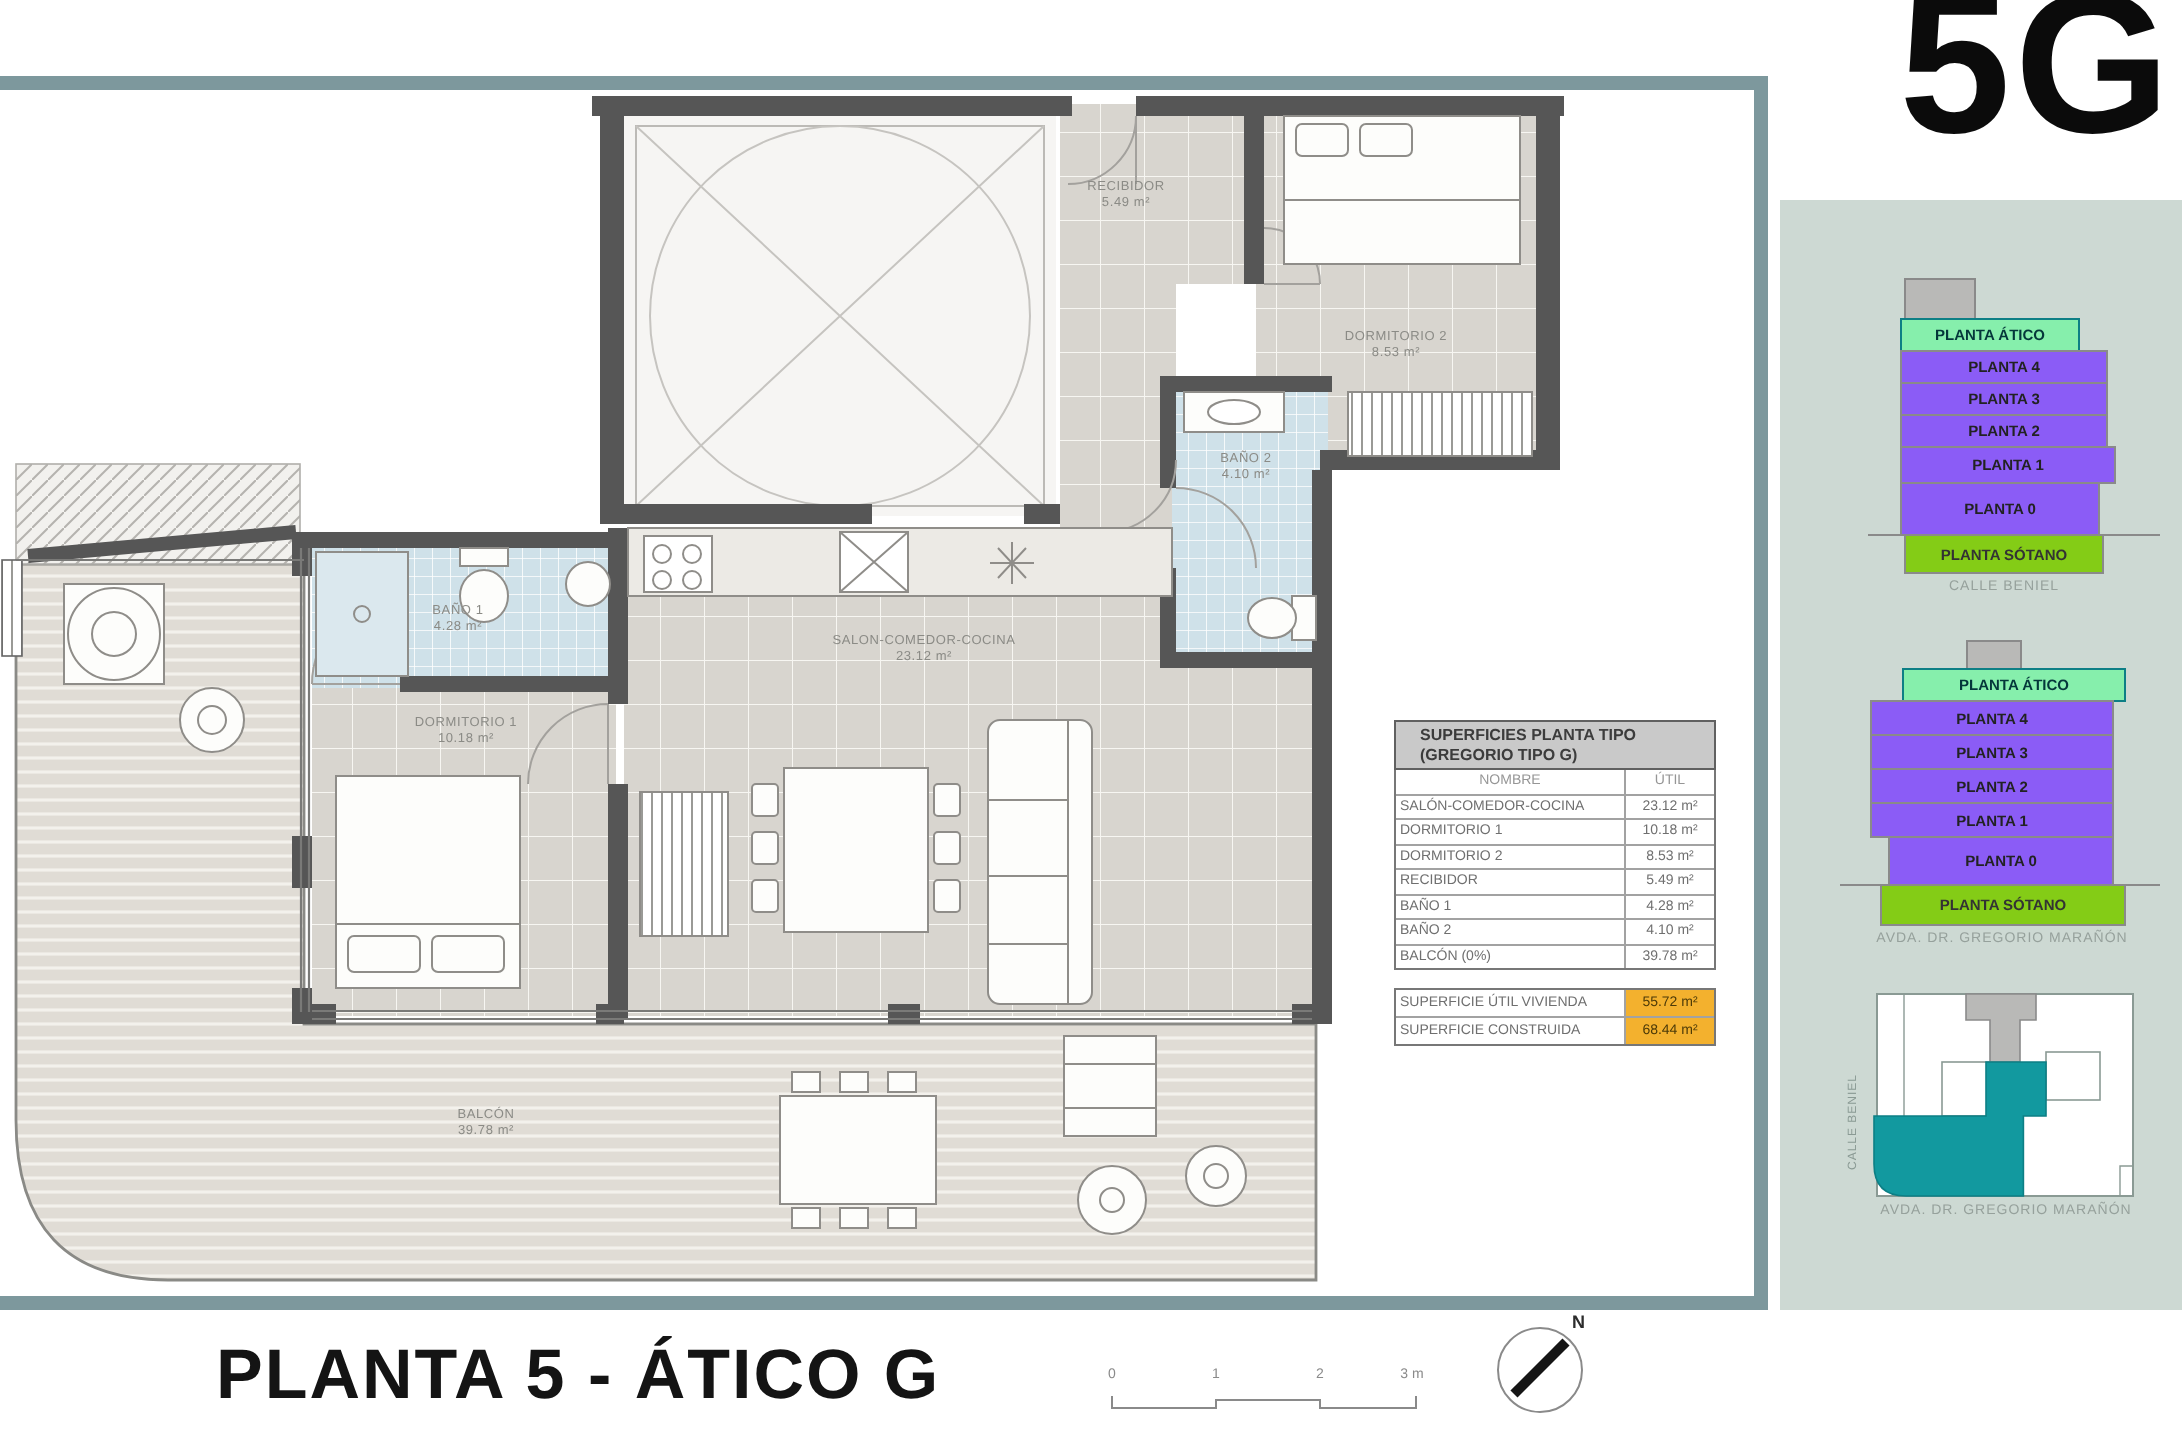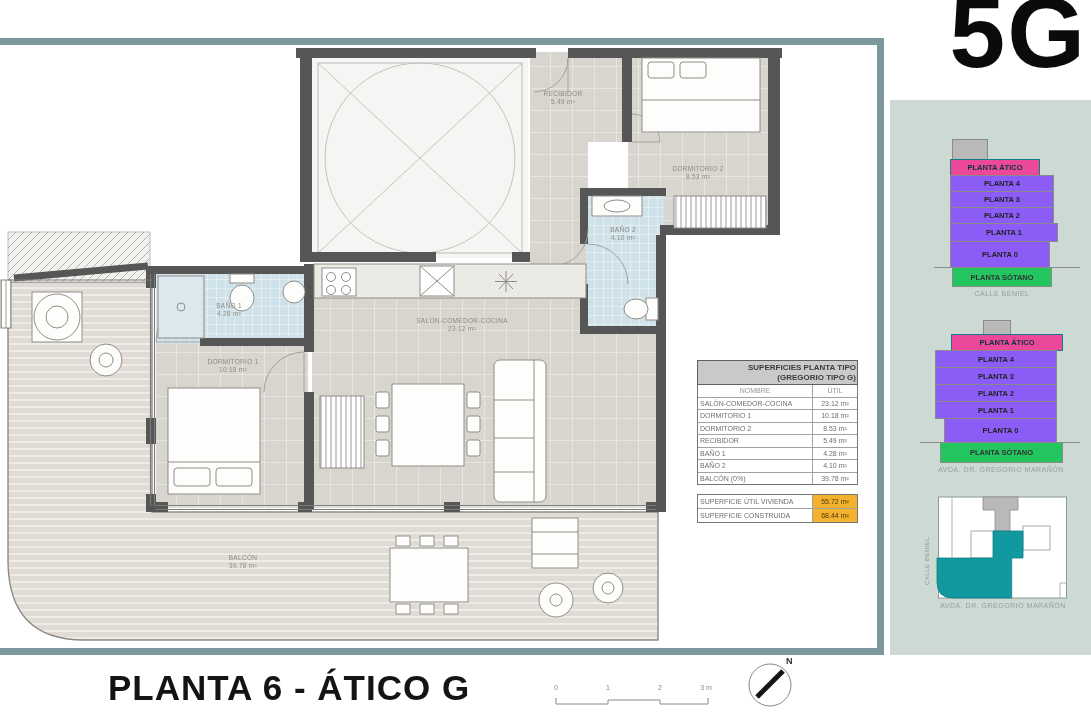--- a/index.html
+++ b/index.html
@@ -7,22 +7,22 @@
         font-family:"Liberation Sans",sans-serif;}
   
   .plan-frame{position:absolute;left:-12px;top:38px;width:896px;height:617px;
     border:7px solid #7d989d;background:#fff;box-sizing:border-box;}
   .plan-svg{position:absolute;left:0;top:46px;width:877px;height:600px;}
   
   .rl{position:absolute;transform:translate(-50%,-50%);text-align:center;
       font-size:6.5px;line-height:8px;color:#8b8b86;letter-spacing:.3px;white-space:nowrap;}
   
   .stable{position:absolute;left:697px;top:360px;width:161px;font-size:7px;color:#6f6f6f;}
-  .stitle{border:1px solid #606060;background:#c9c9c9;color:#3c3c3c;text-align:right;
-          font-weight:bold;font-size:8px;line-height:9.5px;padding:2px 1px;}
+  .stitle{border:1px solid #606060;background:#c9c9c9;color:#3c3c3c;text-align:left;
+          font-weight:bold;font-size:8px;line-height:9.5px;padding:2px 12px;}
   .tbox{border:1px solid #777;border-top:none;background:#fff;}
   .trow{display:flex;border-bottom:1px solid #a2a2a2;height:11.5px;line-height:11.5px;}
   .trow:last-child{border-bottom:none;}
   .tname{flex:1;padding-left:2px;overflow:hidden;white-space:nowrap;}
   .tutil{width:44px;text-align:center;border-left:1px solid #a2a2a2;}
   .thead .tname{text-align:center;color:#969696;padding-left:0;}
   .thead .tutil{color:#969696;}
   .totbox{border:1px solid #777;background:#fff;margin-top:9px;}
   .totrow{display:flex;border-bottom:1px solid #a2a2a2;height:13px;line-height:13px;}
   .totrow:last-child{border-bottom:none;}
@@ -32,22 +32,22 @@
               color:#141414;letter-spacing:1px;white-space:nowrap;}
   .tick{position:absolute;transform:translate(-50%,0);font-size:7px;color:#8a8a8a;}
   .north-n{position:absolute;font-size:9px;font-weight:bold;color:#2c2c2c;}
   
   .logo{position:absolute;right:4px;top:-18px;font-size:100px;font-weight:bold;color:#0b0b0b;
         letter-spacing:2px;line-height:1;}
   
   .sidebar-bg{position:absolute;left:890px;top:100px;width:201px;height:555px;background:#cdd9d3;}
   .lvl{position:absolute;box-sizing:border-box;border:1px solid #8a8a8a;background:#8b5cf6;
        font-size:7.5px;font-weight:bold;color:#222;text-align:center;overflow:hidden;white-space:nowrap;}
-  .lvl.teal{background:#ec4899;color:#04373a;border-color:#0d7f85;}
-  .lvl.base{background:#22c55e;color:#333;}
+  .lvl.teal{background:#86efac;color:#04373a;border-color:#0d7f85;}
+  .lvl.base{background:#84cc16;color:#333;}
   .roofblk{position:absolute;background:#b9b9b7;border:1px solid #8a8a8a;box-sizing:border-box;}
   .gline{position:absolute;height:1px;background:#8a8a8a;}
   .scap{position:absolute;transform:translate(-50%,0);font-size:7px;color:#96a19c;
         letter-spacing:.5px;white-space:nowrap;}
   .vstreet{position:absolute;font-size:6px;color:#8a9a94;transform:rotate(-90deg);
            transform-origin:left top;white-space:nowrap;letter-spacing:.5px;}
 </style>
 </head>
 <body>
 
@@ -261,21 +261,21 @@
           <div class="tname">SUPERFICIE ÚTIL VIVIENDA</div>
           <div class="tutil">55.72 m²</div>
         </div>
       <div class="totrow">
           <div class="tname">SUPERFICIE CONSTRUIDA</div>
           <div class="tutil">68.44 m²</div>
         </div>
     </div>
   </div>
 
-  <div class="plan-title">PLANTA 6 - ÁTICO G</div>
+  <div class="plan-title">PLANTA 5 - ÁTICO G</div>
 
   <svg style="position:absolute;left:545px;top:680px;" width="230" height="30">
     <path d="M11,18 L11,24 L63,24 L63,20 L115,20 L115,24 L163,24 L163,18" fill="none" stroke="#8a8a8a" stroke-width="1"></path>
   </svg>
   <span class="tick" style="left:556px;top:684px">0</span>
   <span class="tick" style="left:608px;top:684px">1</span>
   <span class="tick" style="left:660px;top:684px">2</span>
   <span class="tick" style="left:706px;top:684px">3 m</span>
 
   <svg style="position:absolute;left:744px;top:658px;" width="54" height="54">

